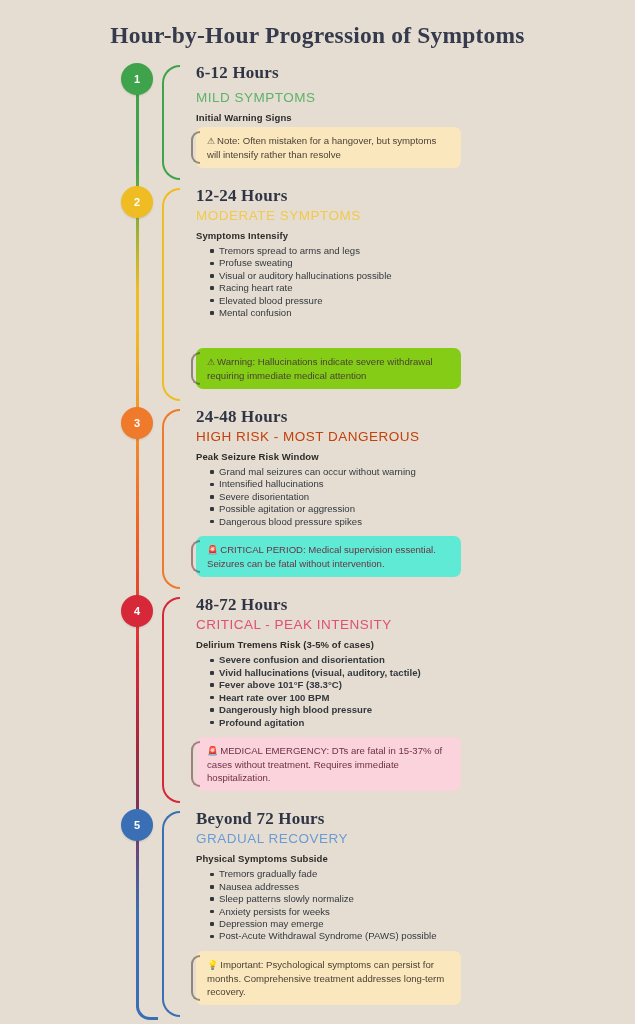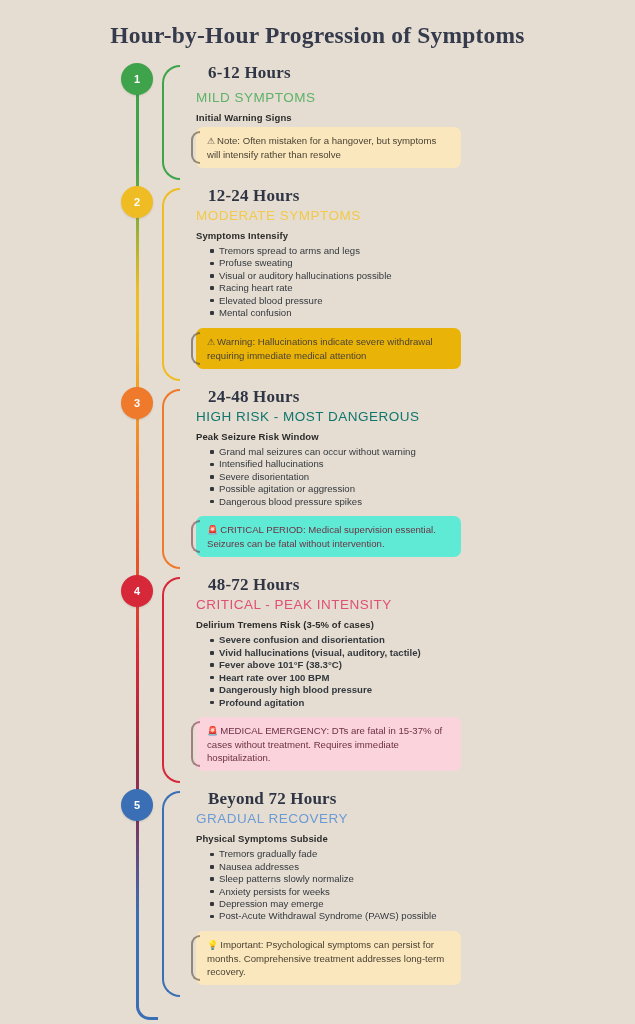--- a/index.html
+++ b/index.html
@@ -118,21 +118,21 @@
     flex: 1;
     padding-left: 12px;
     padding-bottom: 12px;
   }
 
   .stage-hours {
     font-family: "Liberation Serif", serif;
     font-weight: bold;
     font-size: 17px;
     color: #2f3545;
-    margin: 0 0 2px 12px;
+    margin: 0 0 2px 0;
     letter-spacing: 0.2px;
   }
   .stage-severity {
     font-size: 13.5px;
     letter-spacing: 0.5px;
     margin: 0 0 7px 0;
     font-weight: 400;
   }
   .stage-subtitle {
     font-size: 9.5px;
@@ -177,22 +177,23 @@
   }
   .callout .cicon {
     font-size: 9px;
     margin-right: 2px;
   }
   .callout.note {
     background: #fbe7bd;
     color: #4a4334;
   }
   .callout.warn {
-    background: #eab308;
+    background: #84cc16;
     color: #4a4334;
+    margin-top: 20px;
   }
   .callout.crit {
     background: #5eead4;
     color: #6d3144;
   }
   .callout.emerg {
     background: #fbd3dd;
     color: #6d3144;
   }
   .callout.info {
@@ -244,21 +245,21 @@
             <li>Racing heart rate</li>
             <li>Elevated blood pressure</li>
             <li>Mental confusion</li>
           </ul><div class="callout warn"><span class="cicon">⚠</span><span>Warning: Hallucinations indicate severe withdrawal requiring immediate medical attention</span></div></div>
       </div>
       <div class="stage">
         <div class="marker" style="background: rgb(239, 122, 44);">3</div>
         <div class="bracket" style="color: rgb(239, 122, 44);">
           <i></i>
         </div>
-        <div class="content"><div class="stage-hours">24-48 Hours</div><div class="stage-severity" style="color: #0f766e;">HIGH RISK - MOST DANGEROUS</div><div class="stage-subtitle">Peak Seizure Risk Window</div><ul class="symptoms" style="color: rgb(239, 122, 44);">
+        <div class="content"><div class="stage-hours">24-48 Hours</div><div class="stage-severity" style="color: #c2410c;">HIGH RISK - MOST DANGEROUS</div><div class="stage-subtitle">Peak Seizure Risk Window</div><ul class="symptoms" style="color: rgb(239, 122, 44);">
             <li>Grand mal seizures can occur without warning</li>
             <li>Intensified hallucinations</li>
             <li>Severe disorientation</li>
             <li>Possible agitation or aggression</li>
             <li>Dangerous blood pressure spikes</li>
           </ul><div class="callout crit"><span class="cicon">🚨</span><span>CRITICAL PERIOD: Medical supervision essential. Seizures can be fatal without intervention.</span></div></div>
       </div>
       <div class="stage">
         <div class="marker" style="background: rgb(214, 40, 57);">4</div>
         <div class="bracket" style="color: rgb(214, 40, 57);">

